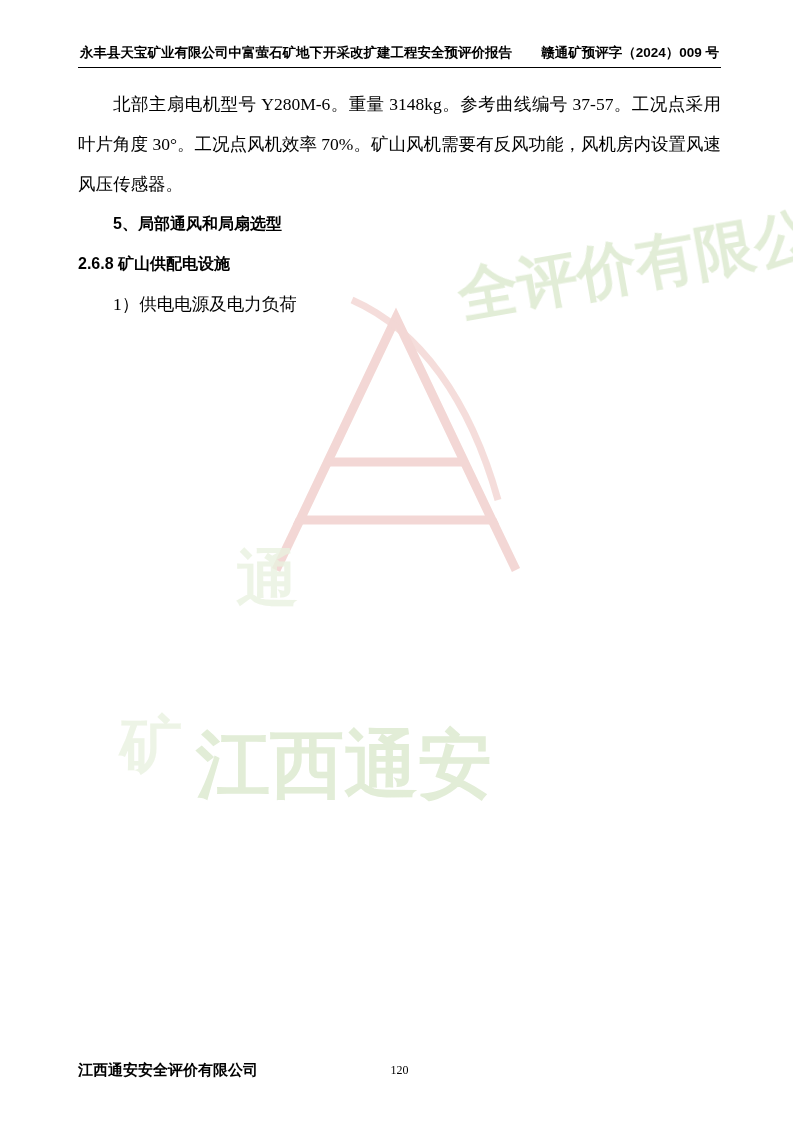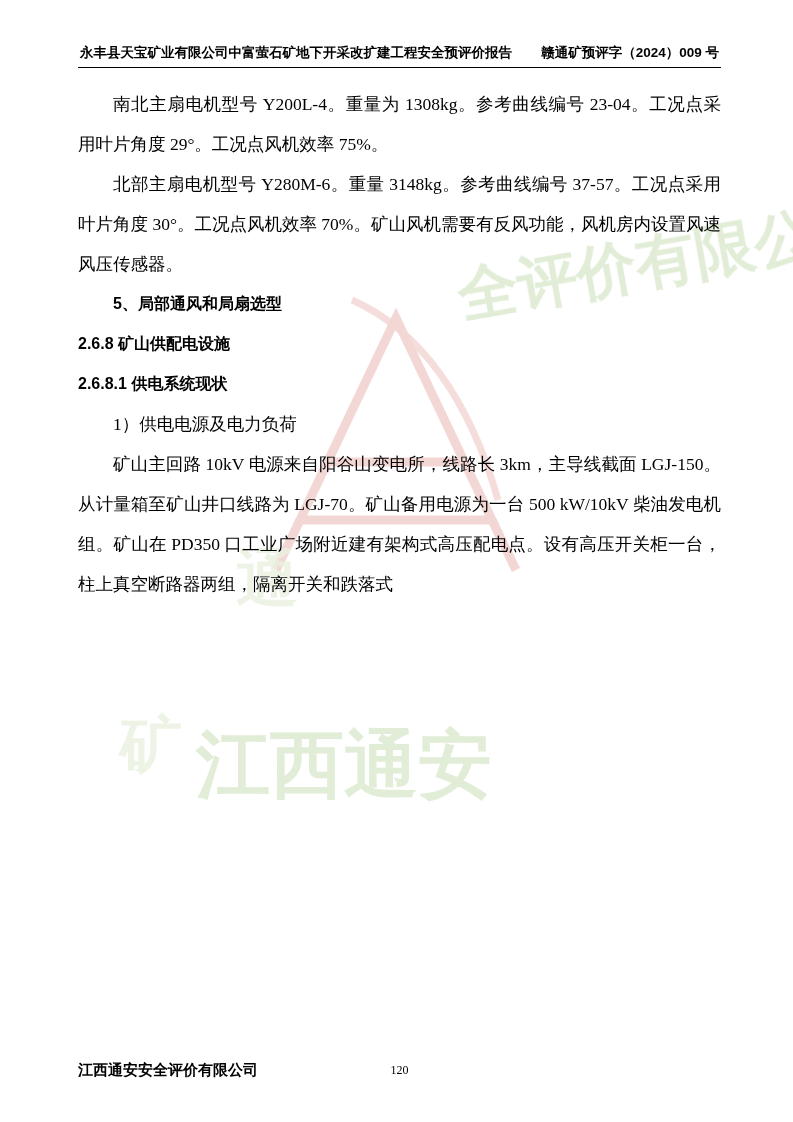--- a/index.html
+++ b/index.html
@@ -140,27 +140,24 @@
       </g>
     </g>
   </svg>
 
   <div class="header">
     <div class="header-left">永丰县天宝矿业有限公司中富萤石矿地下开采改扩建工程安全预评价报告</div>
     <div class="header-right">赣通矿预评字（2024）009 号</div>
   </div>
 
   <div class="content">
-    <p class="indent">南北主扇电机型号 Y200L-4。重量为 1308kg。参考曲线编号 23-04。工况点采用叶片角度 29°。工况点风机效率 75%。</p>
     <p class="indent">北部主扇电机型号 Y280M-6。重量 3148kg。参考曲线编号 37-57。工况点采用叶片角度 30°。工况点风机效率 70%。矿山风机需要有反风功能，风机房内设置风速风压传感器。</p>
     <p class="indent bold-head">5、局部通风和局扇选型</p>
     <p class="bold-head">2.6.8 矿山供配电设施</p>
-    <p class="bold-head">2.6.8.1 供电系统现状</p>
     <p class="indent">1）供电电源及电力负荷</p>
-    <p class="indent">矿山主回路 10kV 电源来自阳谷山变电所，线路长 3km，主导线截面 LGJ-150。从计量箱至矿山井口线路为 LGJ-70。矿山备用电源为一台 500 kW/10kV 柴油发电机组。矿山在 PD350 口工业广场附近建有架构式高压配电点。设有高压开关柜一台，柱上真空断路器两组，隔离开关和跌落式</p>
   </div>
 
   <div class="footer">
     <div class="footer-company">江西通安安全评价有限公司</div>
     <div class="footer-page">120</div>
   </div>
 
 </div>
 
 </body></html>

